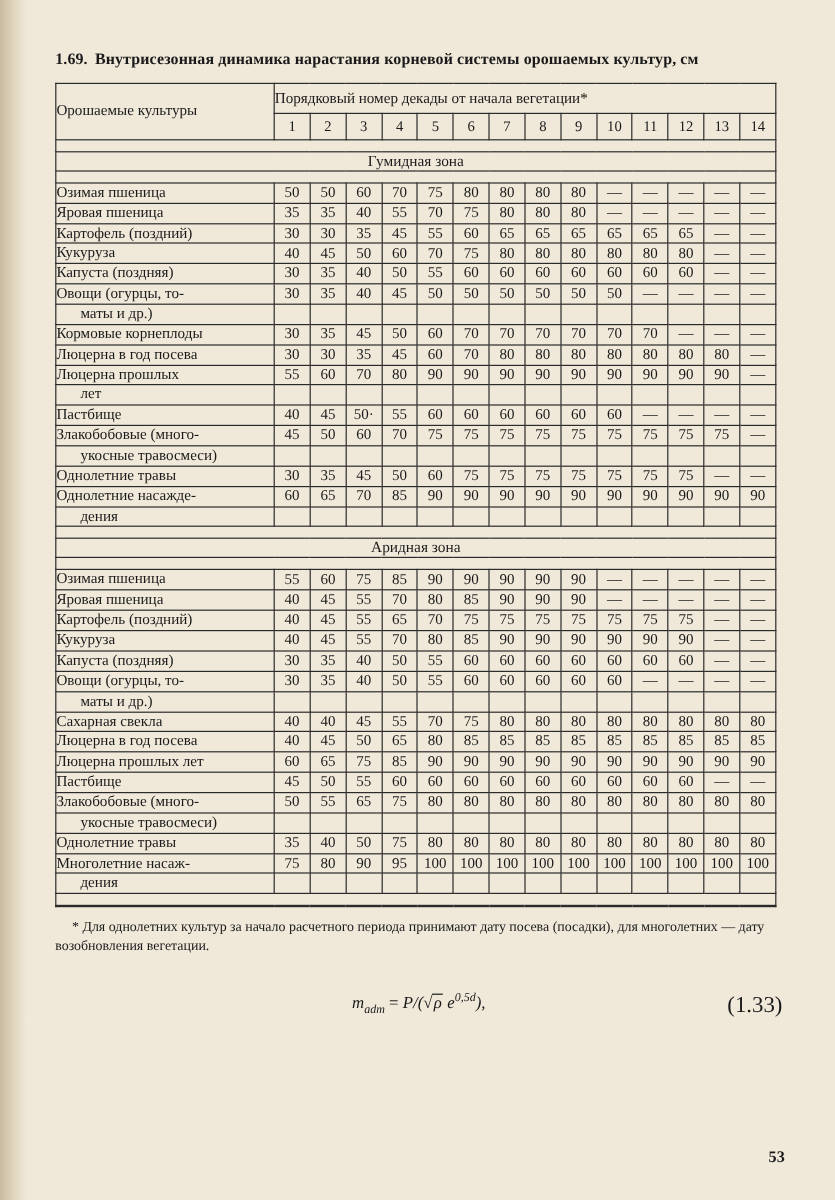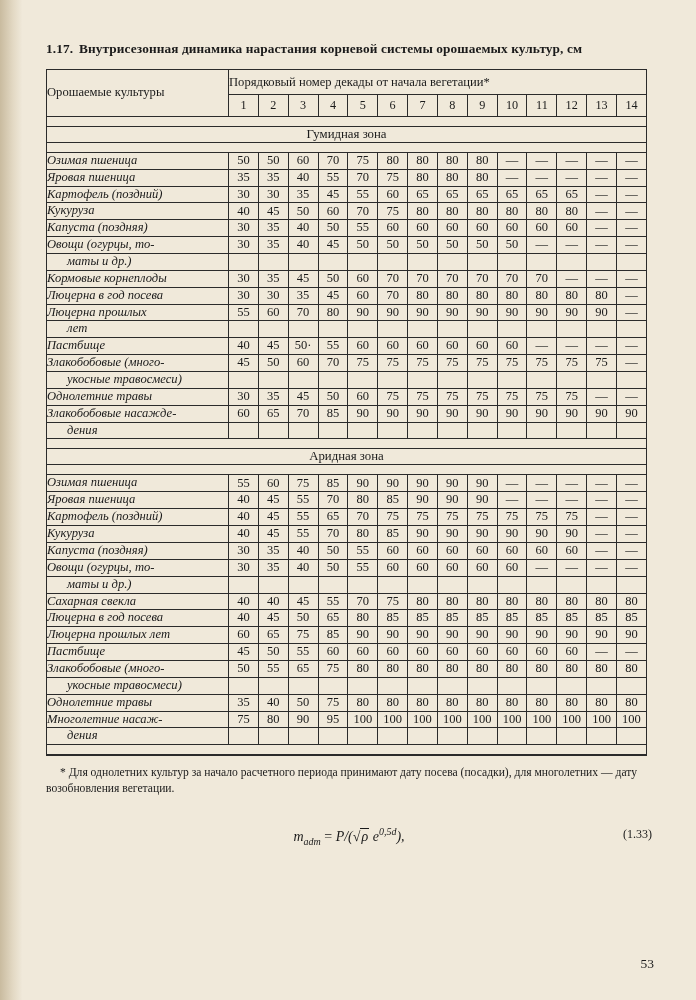--- a/index.html
+++ b/index.html
@@ -85,21 +85,20 @@
     border-bottom: none;
   }
   .rowname {
     text-align: left;
     padding: 0 4px 0 8px;
     font-size: 12.6px;
     border: none;
     border-left: 1px solid #2b2b2b;
     white-space: nowrap;
     line-height: 1.26;
-    font-style: italic;
   }
   .rowname.indent2 { padding-left: 20px; }
   .val {
     text-align: center;
     font-size: 12.5px;
     border: none;
     line-height: 1.26;
   }
   .val.last { border-right: 1px solid #2b2b2b; }
   .spacer td {
@@ -135,44 +134,44 @@
     font-family: "Liberation Serif", serif;
     font-style: italic;
   }
   .formula .sub { font-size: 10px; vertical-align: sub; font-style: italic;}
   .formula .sup { font-size: 10px; vertical-align: super; font-style: italic;}
   .eqnum {
     position: absolute;
     right: 0;
     top: 0;
     font-style: normal;
-    font-size: 12px;
+    font-size: 19px;
   }
   .pageno {
     position: absolute;
     right: 42px;
     bottom: 28px;
-    font-weight: normal;
+    font-weight: bold;
     font-size: 13.5px;
   }
   .radic {
     border-top: 1px solid #1a1a1a;
     padding: 0 1px 0 1px;
   }
 </style>
 </head>
 <body>
 
 <div class="page">
   <div class="left-edge"></div>
 
   <div class="content">
 
     <div class="title">
-      <span class="num">1.17.</span><span>Внутрисезонная динамика нарастания корневой системы орошаемых культур, см</span>
+      <span class="num">1.69.</span><span>Внутрисезонная динамика нарастания корневой системы орошаемых культур, см</span>
     </div>
 
     <table class="main">
       <colgroup>
         <col style="width:182px">
         <col span="14" style="width:29.85px">
       </colgroup>
       <thead>
         <tr>
           <td class="hdr-left" rowspan="2">Орошаемые культуры</td>
@@ -454,21 +453,21 @@
             <td class="val">75</td>
             <td class="val">75</td>
             <td class="val">75</td>
             <td class="val">75</td>
             <td class="val">75</td>
             <td class="val">75</td>
             <td class="val">—</td>
             <td class="val last">—</td>
           </tr>
           <tr>
-            <td class="rowname">Злакобобовые  насажде-</td>
+            <td class="rowname">Однолетние  насажде-</td>
             <td class="val">60</td>
             <td class="val">65</td>
             <td class="val">70</td>
             <td class="val">85</td>
             <td class="val">90</td>
             <td class="val">90</td>
             <td class="val">90</td>
             <td class="val">90</td>
             <td class="val">90</td>
             <td class="val">90</td>

